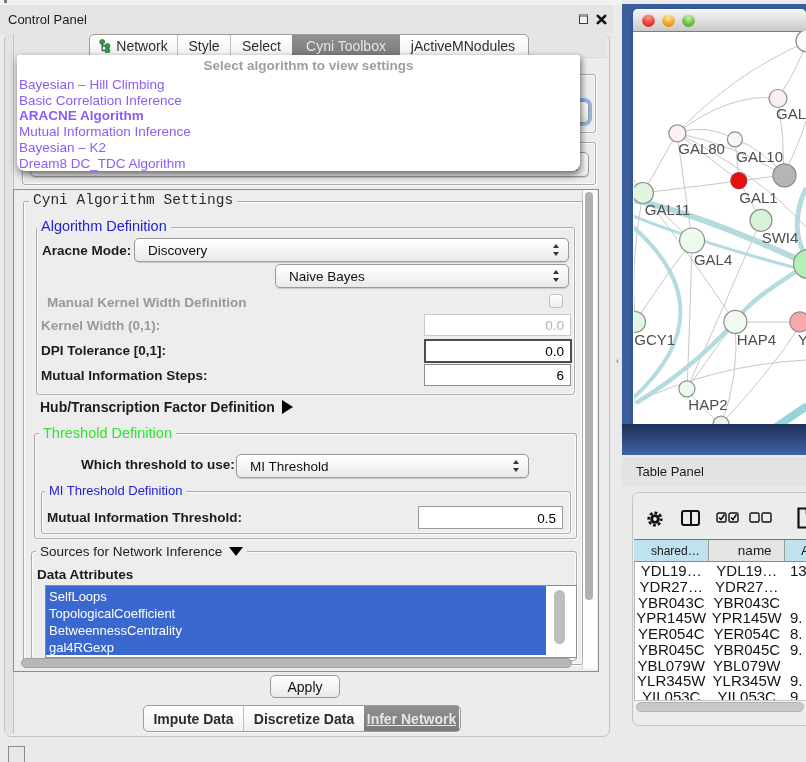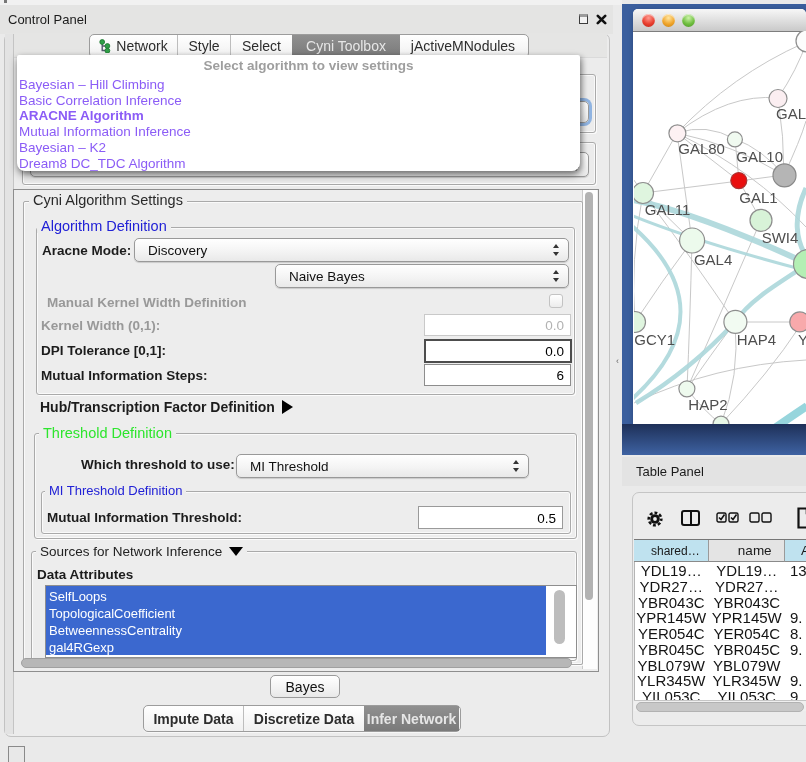--- a/index.html
+++ b/index.html
@@ -69,21 +69,21 @@
 <div class="combo" style="left:30px;top:152px;width:557px;height:23px;">
       <span class="spin"></span>
     </div>
 
 <div class="abs" style="left:13px;top:189px;width:584px;height:481px;border:1px solid #8e8e8e;background:#ededed;"></div>
 
 <div class="abs" style="left:582px;top:190px;width:14px;height:479px;background:#fdfdfd;border-left:1px solid #c9c9c9;"></div>
 <div class="abs" style="left:584.5px;top:192px;width:8px;height:408px;background:#b2b2b2;border-radius:5px;"></div>
 
 <div class="group" style="left:23px;top:201px;width:558px;height:462px;border-radius:2px;"></div>
-<div class="gtitle" style="left:29px;top:194px;color:#2a2a2a;background:#ededed;">Cyni Algorithm Settings</div>
+<div class="gtitle" style="left:29px;top:194px;color:#2a2a2a;background:#ededed;font-family:Liberation Mono, monospace;">Cyni Algorithm Settings</div>
 
 <div class="group" style="left:36px;top:227px;width:537px;height:166px;"></div>
 <div class="gtitle" style="left:37px;top:220px;color:#2121d6;background:#ededed;">Algorithm Definition</div>
 
 <div class="lbl" style="left:42px;top:243px;">Aracne Mode:</div>
 <div class="combo" style="left:134px;top:238px;width:433px;height:22px;">
       <span class="ct">Discovery</span>
       <span class="spin"></span>
     </div>
 
@@ -134,27 +134,27 @@
 <div class="lbl" style="left:37px;top:567px;">Data Attributes</div>
 
 <div class="abs" style="left:45px;top:585px;width:530px;height:71px;border:1px solid #8e8e8e;background:#fff;"></div>
 <div class="abs" style="left:46px;top:586px;width:500px;height:69px;background:#3b68cf;"></div>
 <div class="abs" style="left:49px;top:588px;font-size:13px;color:#fff;line-height:17px;">SelfLoops<br>TopologicalCoefficient<br>BetweennessCentrality<br>gal4RGexp</div>
 <div class="abs" style="left:554px;top:590px;width:11px;height:54px;background:#bdbdbd;border-radius:6px;"></div>
 
 <div class="abs" style="left:21px;top:658px;width:551px;height:9.5px;background:#b7b7b7;border:1px solid #a0a0a0;border-radius:6px;box-sizing:border-box;"></div>
 
 <div class="abs" style="left:270px;top:675px;width:68px;height:21px;background:linear-gradient(#ffffff,#f2f2f2 60%,#e8e8e8);border:1px solid #9a9a9a;border-radius:5px;
- display:flex;align-items:center;justify-content:center;font-size:14px;color:#111;">Bayes</div>
+ display:flex;align-items:center;justify-content:center;font-size:14px;color:#111;">Apply</div>
 
 <div class="seg" style="left:143px;top:705px;width:316px;height:25px;">
  <div class="s" style="width:99px;font-weight:bold;">Impute Data</div>
  <div class="dv"></div>
  <div class="s" style="width:120px;font-weight:bold;">Discretize Data</div>
- <div class="s sel" style="width:95px;font-weight:bold;">Infer Network</div>
+ <div class="s sel" style="width:95px;font-weight:bold;text-decoration:underline;">Infer Network</div>
 </div>
 
 <div class="abs" style="left:8px;top:746px;width:15px;height:16px;border:1.5px solid #8a8a8a;background:#e8e8e8;"></div>
 
 <div class="abs" style="left:17px;top:55px;width:563px;height:116px;background:#fff;border-radius:2px 2px 8px 8px;
  box-shadow:0 4px 8px rgba(0,0,0,.4),2px 2px 5px rgba(0,0,0,.25);"></div>
 <div class="abs" style="left:17px;top:58px;width:583px;text-align:center;font-size:13.5px;font-weight:bold;color:#9e9e9e;">Select algorithm to view settings</div>
 <div class="abs" style="left:19px;top:77px;font-size:13.5px;color:#8b5cf6;line-height:15.7px;">
 Bayesian – Hill Climbing<br>
 Basic Correlation Inference<br>

